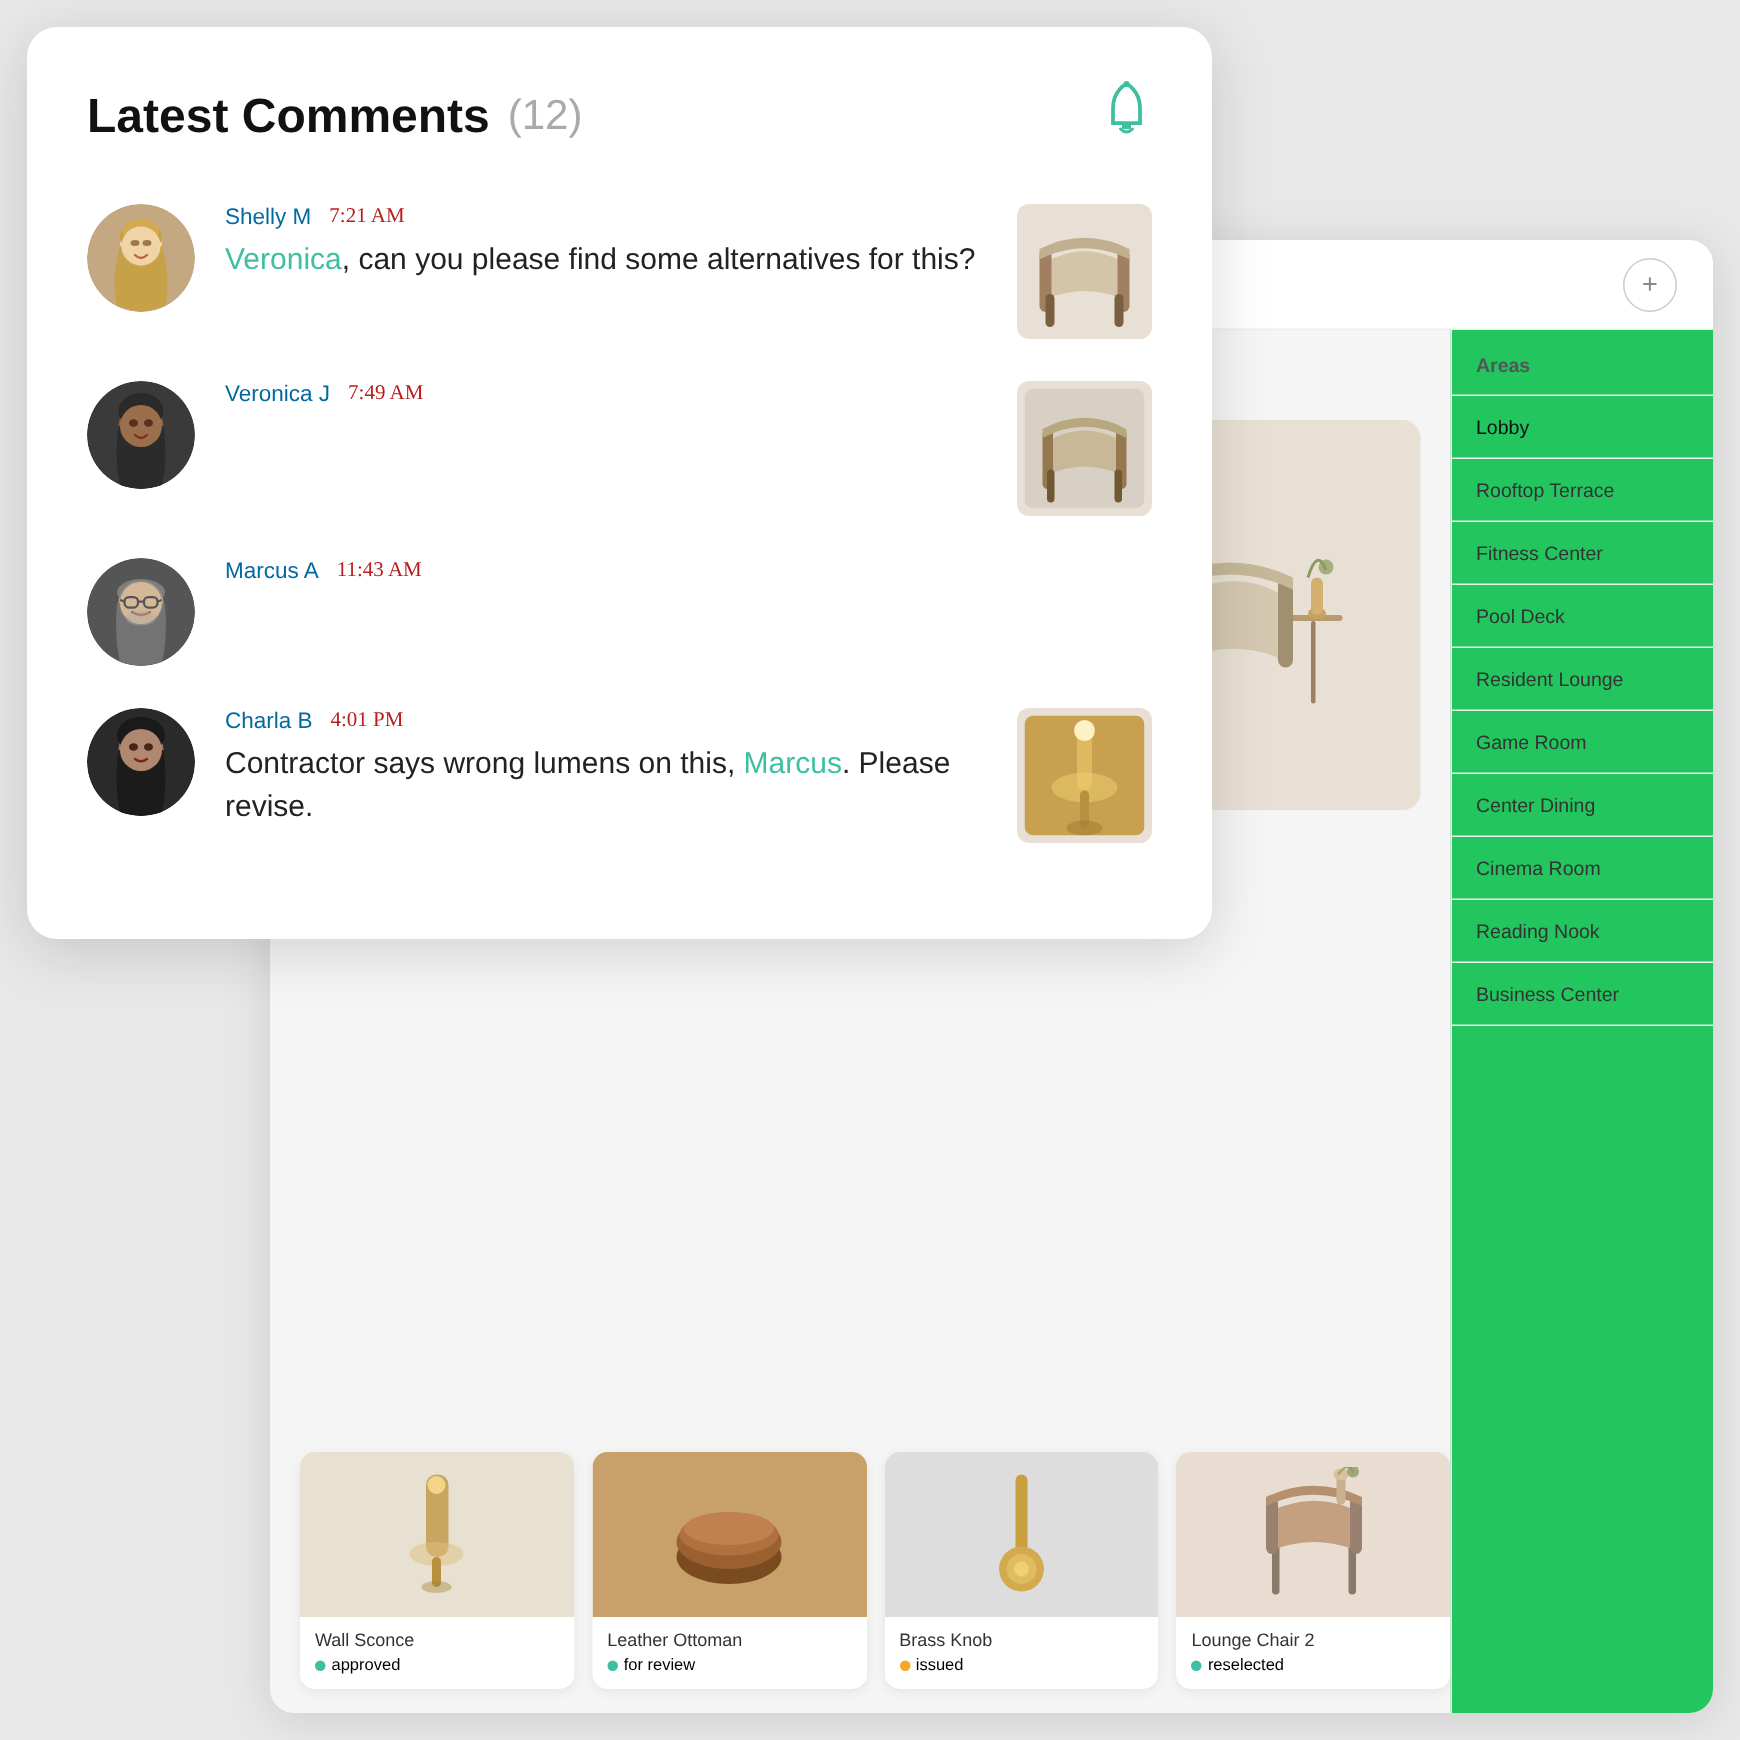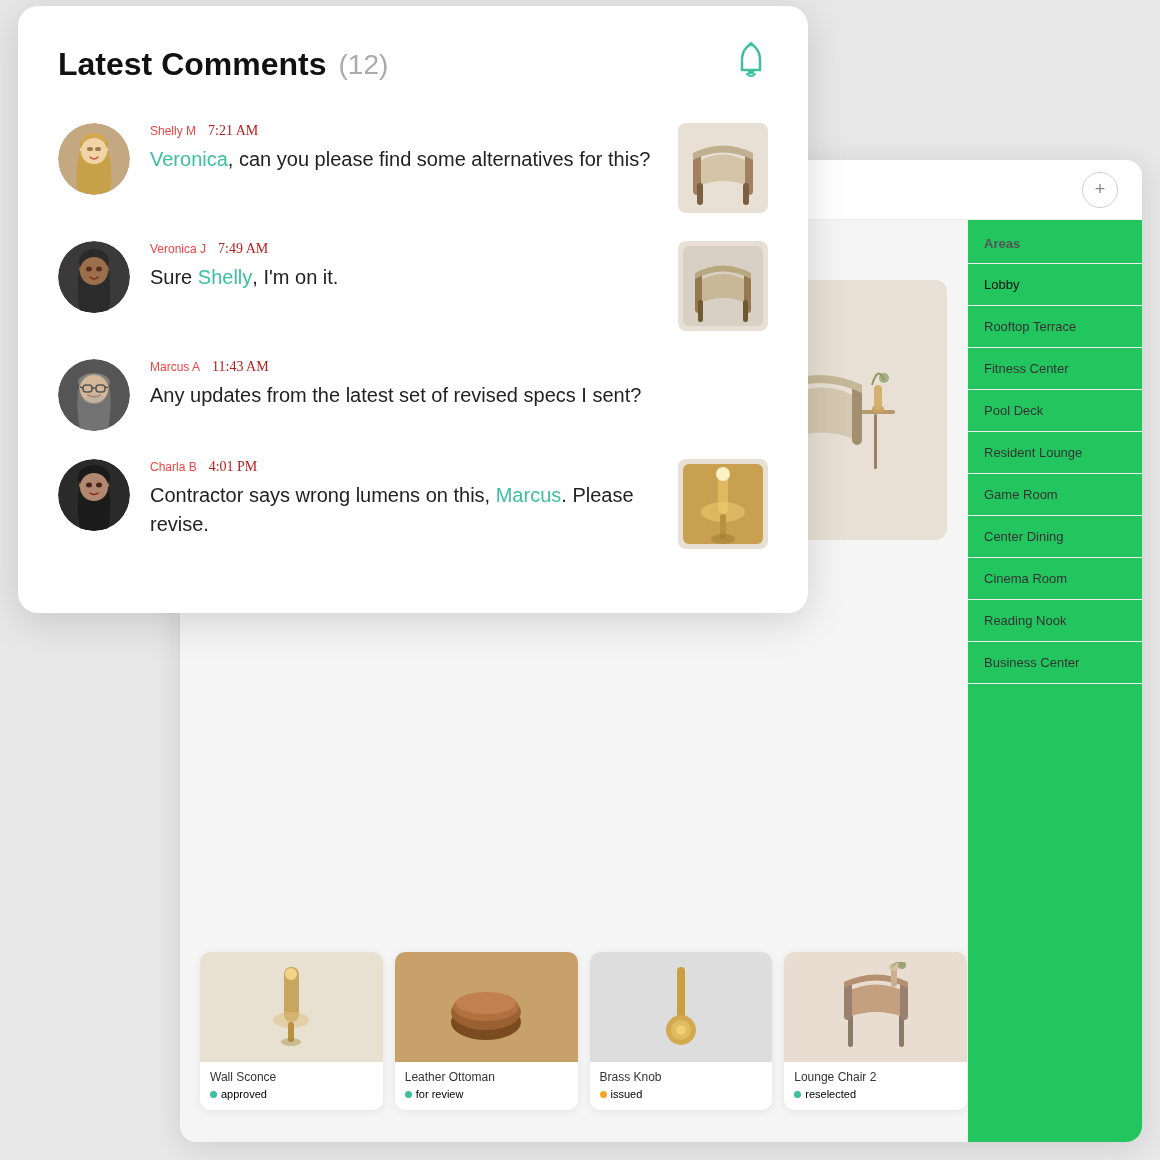--- a/index.html
+++ b/index.html
@@ -69,21 +69,21 @@
       font-weight: 600;
       margin-bottom: 16px;
     }
 
     
     .product-grid {
       display: grid;
       grid-template-columns: repeat(4, 1fr);
       gap: 12px;
       position: absolute;
-      bottom: 16px;
+      bottom: 0;
       left: 20px;
       right: 0;
       padding-bottom: 16px;
     }
 
     .product-card {
       background: #fff;
       border-radius: 10px;
       overflow: hidden;
       box-shadow: 0 2px 8px rgba(0,0,0,0.07);
@@ -154,21 +154,21 @@
     }
 
     .area-item.active {
       font-weight: 400;
       color: #111;
     }
 
     
     .comments-card {
       position: absolute;
-      top: 6px;
+      top: 18px;
       left: 18px;
       width: 790px;
       background: #fff;
       border-radius: 20px;
       box-shadow: 0 8px 40px rgba(0,0,0,0.15);
       padding: 36px 40px 36px 40px;
       z-index: 10;
     }
 
     .comments-header {
@@ -221,22 +221,22 @@
     }
 
     .comment-meta {
       display: flex;
       align-items: center;
       gap: 12px;
       margin-bottom: 6px;
     }
 
     .commenter-name {
-      font-size: 12px;
-      color: #ef4444;
+      font-size: 15px;
+      color: #0369a1;
       font-weight: 500;
     }
 
     .comment-time {
       font-size: 14px;
       color: #b91c1c;
       font-family: Liberation Serif, serif;
     }
 
     .comment-text {
@@ -500,21 +500,20 @@
       <ellipse cx="31" cy="28" rx="3" ry="2.5" fill="#4a2010" opacity="0.8"></ellipse>
       <ellipse cx="41" cy="28" rx="3" ry="2.5" fill="#4a2010" opacity="0.8"></ellipse>
       <path d="M32,36 Q36,40 40,36" stroke="#7a3020" stroke-width="1.5" fill="none" stroke-linecap="round"></path>
     </svg>
   </div>
         <div class="comment-body">
           <div class="comment-meta">
             <span class="commenter-name">Veronica J</span>
             <span class="comment-time">7:49 AM</span>
           </div>
-          <div class="comment-text">Sure <span class="mention">Shelly</span>, I'm on it.</div>
         </div>
         <div class="comment-thumb">
           <svg width="80" height="80" viewBox="0 0 80 80">
     <rect style="fill:#d8d0c4" width="80" height="80" rx="6"></rect>
     <path d="M14,36 Q40,20 66,36 L63,57 Q40,47 17,57 Z" fill="#c8b898"></path>
     <rect x="12" y="27" width="7" height="40" rx="3.5" fill="#967850"></rect>
     <rect x="61" y="27" width="7" height="40" rx="3.5" fill="#967850"></rect>
     <rect x="15" y="54" width="5" height="22" rx="2.5" fill="#705830"></rect>
     <rect x="60" y="54" width="5" height="22" rx="2.5" fill="#705830"></rect>
     <path d="M12,27 Q40,12 68,27 L68,33 Q40,18 12,33 Z" fill="#b8a880"></path>
@@ -539,21 +538,20 @@
       <path d="M30,36 Q36,40 42,36" stroke="#aa6040" stroke-width="1.5" fill="none" stroke-linecap="round"></path>
 
       <ellipse cx="36" cy="40" rx="10" ry="5" fill="#aaa" opacity="0.4"></ellipse>
     </svg>
   </div>
         <div class="comment-body">
           <div class="comment-meta">
             <span class="commenter-name">Marcus A</span>
             <span class="comment-time">11:43 AM</span>
           </div>
-          <div class="comment-text">Any updates from the latest set of revised specs I sent?</div>
         </div>
       </div>
       <div class="comment-item">
         <div class="avatar-svg">
     <svg width="72" height="72" viewBox="0 0 72 72">
       <circle cx="36" cy="36" r="36" fill="#2a2a2a"></circle>
 
       <circle cx="36" cy="28" r="15" fill="#a07860"></circle>
       <ellipse cx="36" cy="18" rx="16" ry="12" fill="#1a1a1a"></ellipse>
       <path d="M21,28 Q18,50 22,70 L36,72 L50,70 Q54,50 51,28" fill="#1a1a1a" opacity="0.95"></path>

